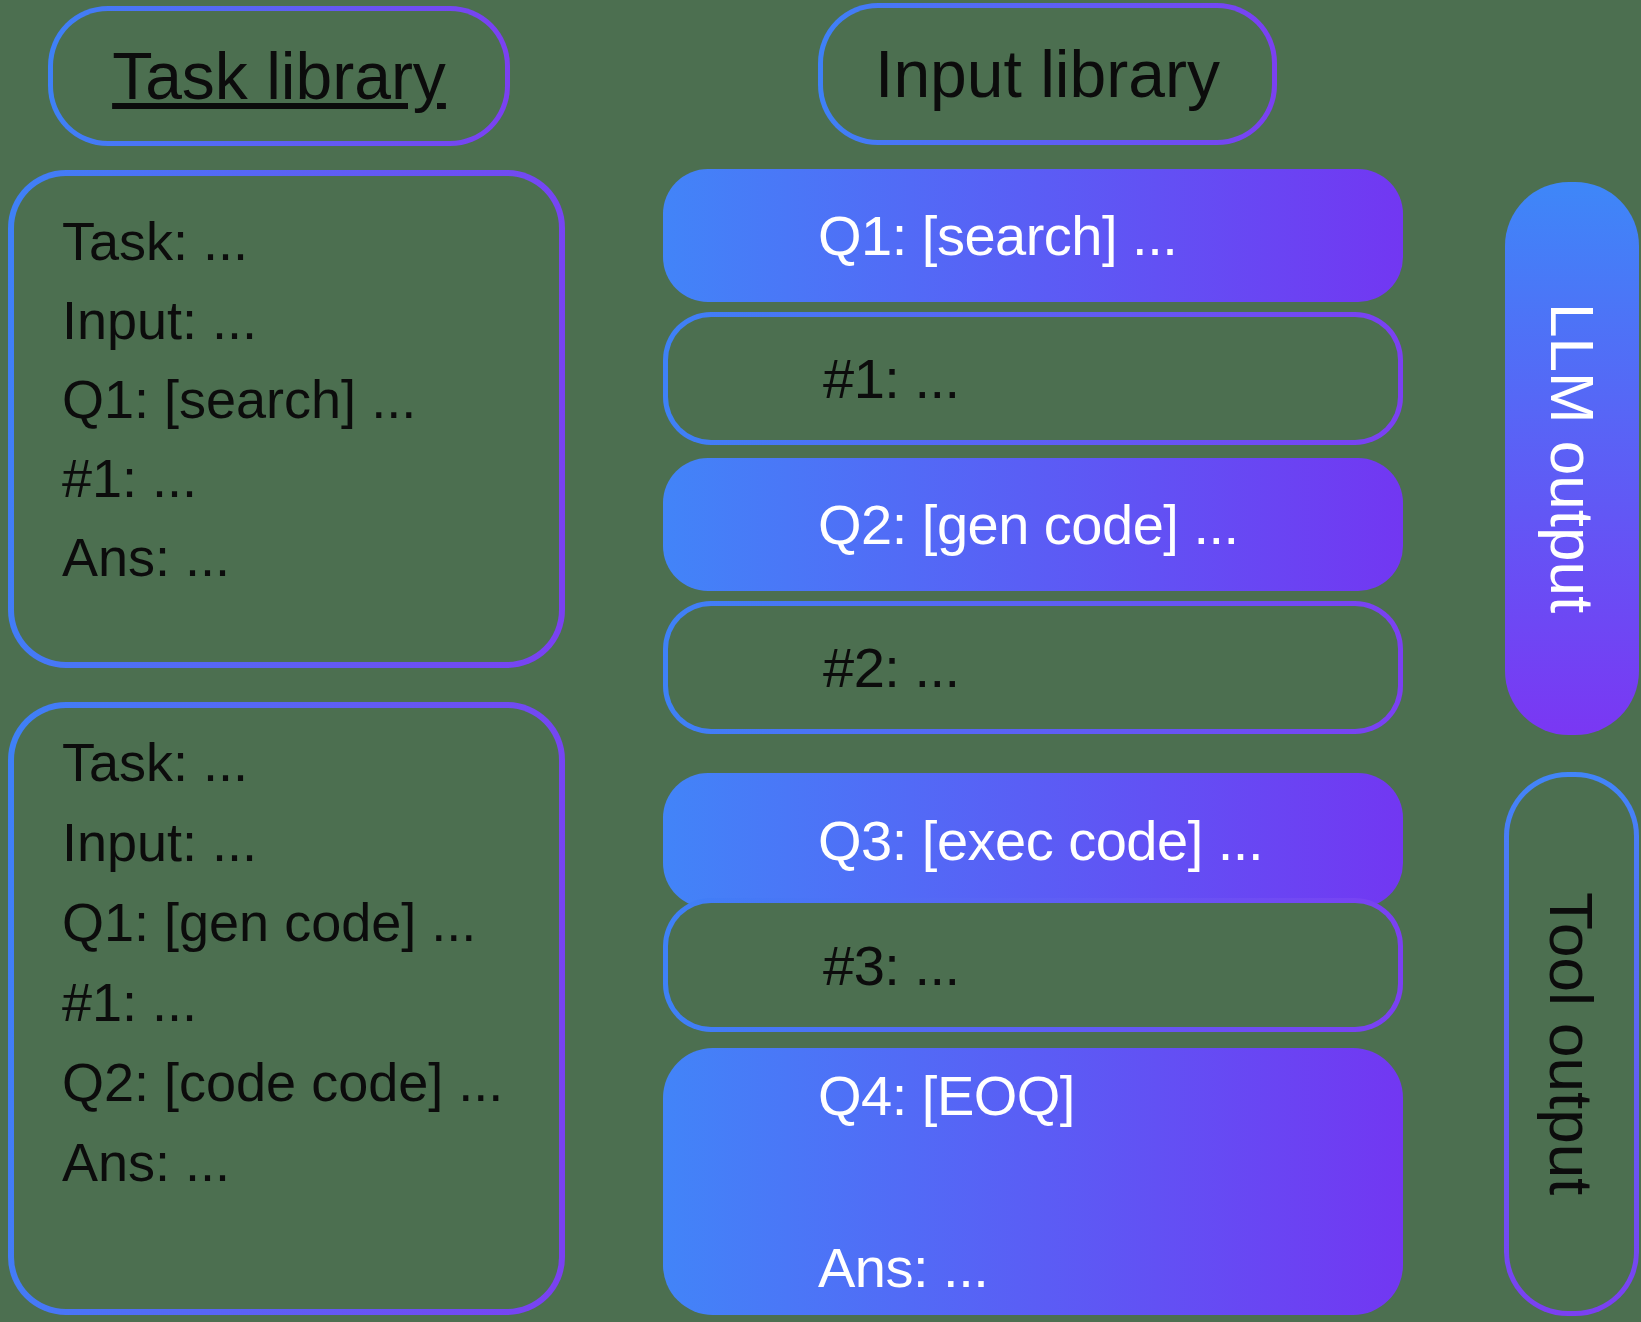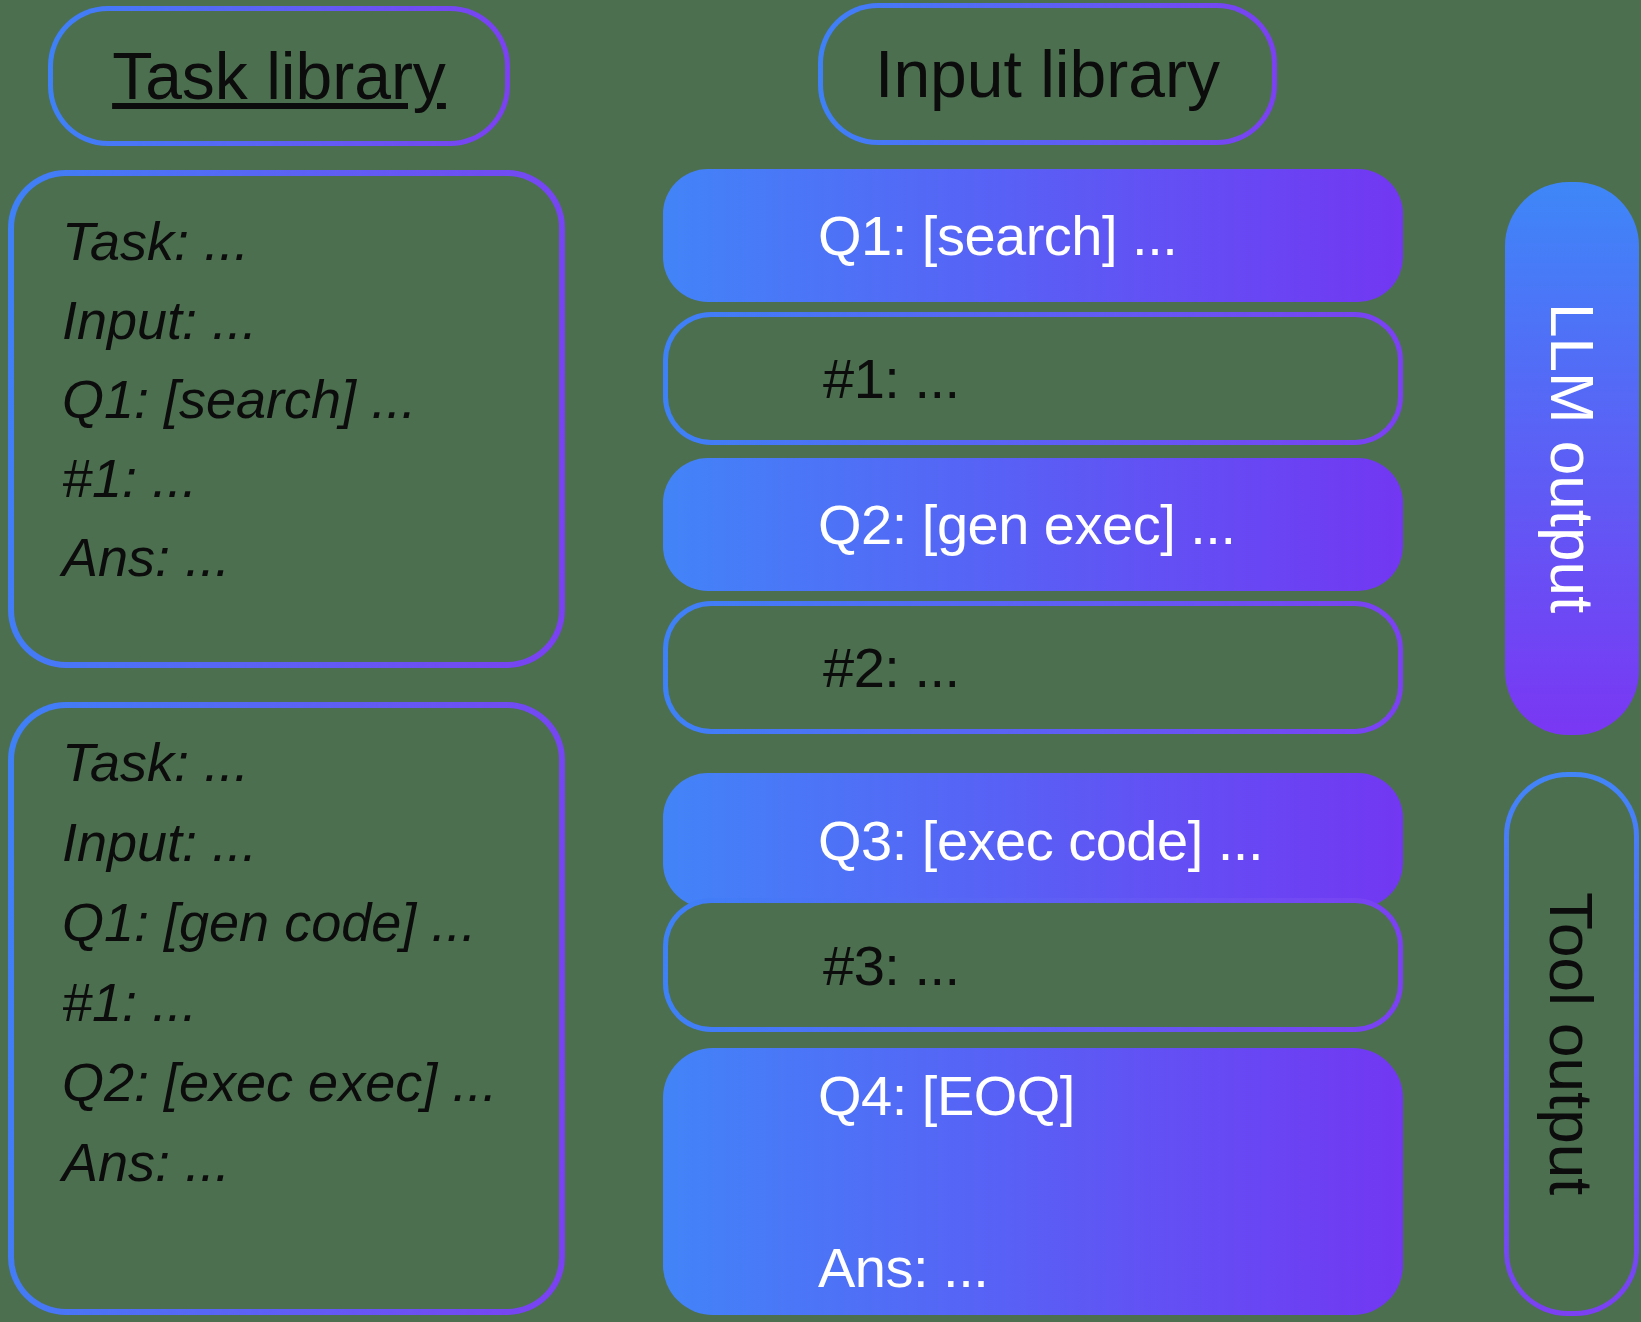--- a/index.html
+++ b/index.html
@@ -39,21 +39,20 @@
     border: 6px solid transparent;
     background:
       linear-gradient(#4C6F50, #4C6F50) padding-box,
       linear-gradient(95deg, #3E81F7, #7B40F2) border-box;
     border-radius: 58px;
     box-sizing: border-box;
     padding: 0 18px 0 48px;
     color: #0C0C0C;
     font-size: 54px; line-height: 79px;
     white-space: nowrap;
-    font-style: italic;
   }
   #task-box-1 { top: 170px; height: 498px; padding-top: 26px; }
   #task-box-2 { top: 702px; height: 613px; padding-top: 14px; line-height: 80px; }
 
   
   .mrow {
     position: absolute;
     left: 663px; width: 740px;
     box-sizing: border-box;
     display: flex; align-items: center;
@@ -119,32 +118,32 @@
     <div class="tline">Q1: [search] ...</div>
     <div class="tline">#1: ...</div>
     <div class="tline">Ans: ...</div>
   </div>
 
   <div class="taskbox" id="task-box-2">
     <div class="tline">Task: ...</div>
     <div class="tline">Input: ...</div>
     <div class="tline">Q1: [gen code] ...</div>
     <div class="tline">#1: ...</div>
-    <div class="tline">Q2: [exec exec] ...</div>
+    <div class="tline">Q2: [code code] ...</div>
     <div class="tline">Ans: ...</div>
   </div>
 
   <div class="mrow filled filled-h" id="row-q1">
     <span>Q1: [search] ...</span>
   </div>
   <div class="mrow outline grad-border" id="row-h1">
     <span>#1: ...</span>
   </div>
   <div class="mrow filled filled-h" id="row-q2">
-    <span>Q2: [gen exec] ...</span>
+    <span>Q2: [gen code] ...</span>
   </div>
   <div class="mrow outline grad-border" id="row-h2">
     <span>#2: ...</span>
   </div>
   <div class="mrow filled filled-h" id="row-q3">
     <span>Q3: [exec code] ...</span>
   </div>
   <div class="mrow outline grad-border" id="row-h3">
     <span>#3: ...</span>
   </div>

